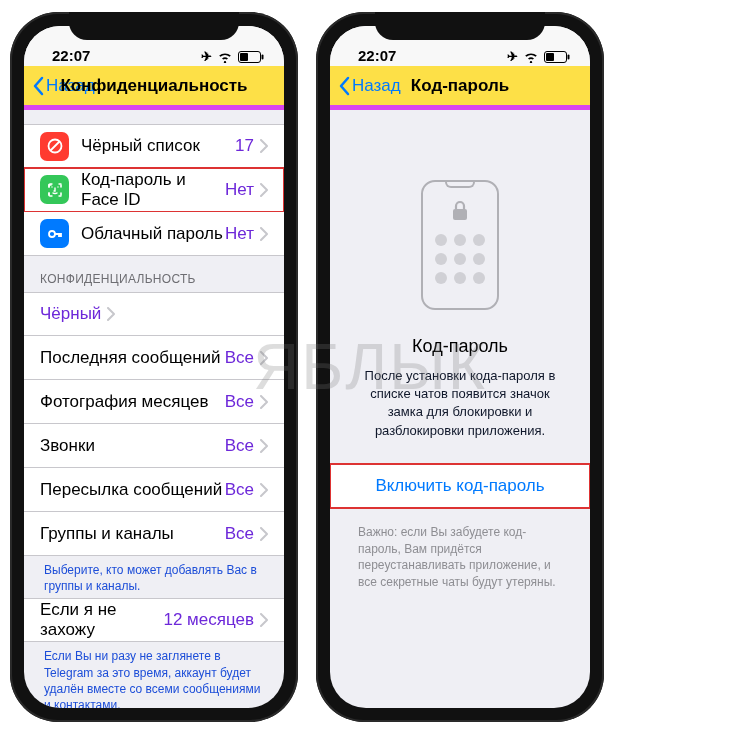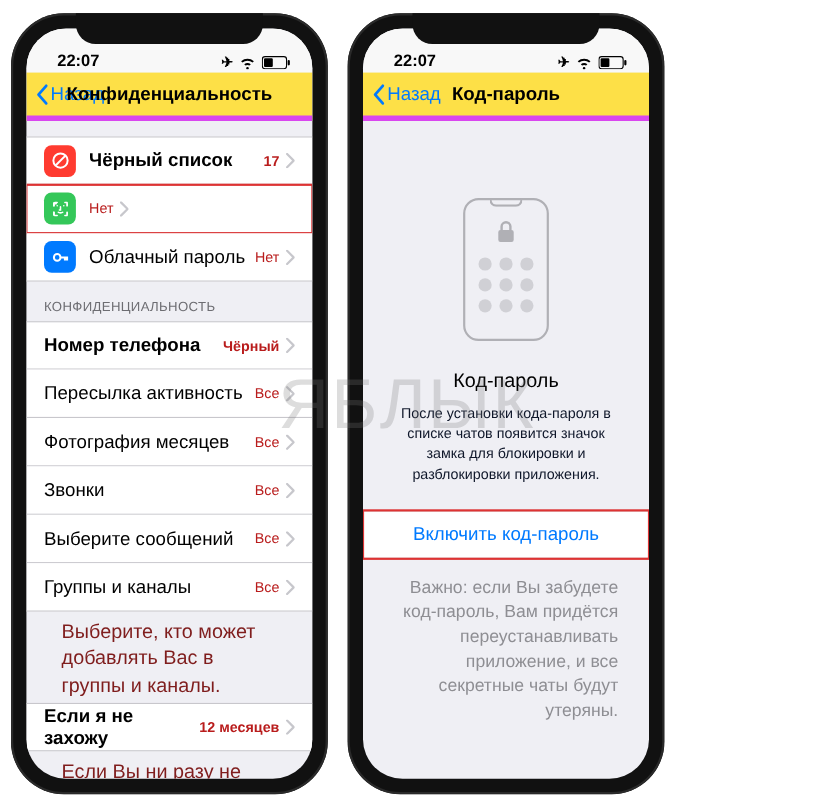--- a/index.html
+++ b/index.html
@@ -13,40 +13,40 @@
   .sb-right { display:flex; align-items:center; gap:5px; font-size:13px; }
   .sb-right svg { display:block; }
   .navbar { height:44px; background:#fde047; border-bottom:5px solid #d946ef; display:flex; align-items:center; position:relative; }
   .back { display:flex; align-items:center; color:#007aff; font-size:17px; padding-left:8px; }
   .back svg { margin-right:2px; }
   .nav-title { position:absolute; left:0; right:0; text-align:center; font-weight:600; font-size:17px; pointer-events:none; }
   .content { height:calc(100% - 84px); overflow:hidden; }
   .group { margin-top: 18px; }
   .group.tight { margin-top:0; }
   .group-header { font-size:12px; color:#6d6d72; padding: 16px 16px 6px; text-transform:uppercase; letter-spacing:0.3px; }
-  .group-footer { font-size:18px; color:#7f1d1d; padding: 6px 32px 4px; line-height:1.35; }
+  .group-footer { font-size:12px; color:#1d4ed8; padding: 6px 20px 4px; line-height:1.35; }
   .cell { background:#fff; min-height:44px; display:flex; align-items:center; padding:0 16px; border-bottom:0.5px solid #c8c7cc; position:relative; }
-  .cell:first-child { border-top:0.5px solid #c8c7cc;font-weight:bold; }
+  .cell:first-child { border-top:0.5px solid #c8c7cc; }
   .cell .icon { width:29px; height:29px; border-radius:7px; margin-right:12px; display:flex; align-items:center; justify-content:center; flex-shrink:0; }
   .cell .label { flex:1; font-size:17px; color:#000; }
-  .cell .value { font-size:13px; color:#b91c1c; margin-right:6px; }
+  .cell .value { font-size:17px; color:#6d28d9; margin-right:6px; }
   .cell .chev { color:#c7c7cc; }
   .highlight { outline:2px solid #d33; outline-offset:-1px; }
   .center-cell { justify-content:center; }
   .center-cell .label { flex:0 0 auto; text-align:center; color:#007aff; }
   
   .passcode-illo { display:flex; flex-direction:column; align-items:center; padding: 70px 30px 24px; text-align:center; }
   .passcode-phone { width:78px; height:130px; border:2.5px solid #b0b0b5; border-radius:14px; position:relative; display:flex; flex-direction:column; align-items:center; padding-top:8px; }
   .passcode-phone .pn-notch { width:30px; height:8px; border:2px solid #b0b0b5; border-top:none; border-radius:0 0 6px 6px; position:absolute; top:-2px; }
   .passcode-phone .lock { margin-top:10px; }
   .dots { display:grid; grid-template-columns:repeat(3,12px); gap:7px; margin-top:12px; }
   .dots span { width:12px; height:12px; border-radius:50%; background:#d0d0d5; }
   .p-title { font-size:18px; font-weight:500; color:#000; margin-top:26px; }
   .p-desc { font-size:13px; color:#0f172a; margin-top:10px; line-height:1.4; }
-  .p-warn { font-size:16px; color:#8e8e93; text-align:right; padding: 16px 28px; line-height:1.4; }
+  .p-warn { font-size:12px; color:#8e8e93; text-align:left; padding: 16px 28px; line-height:1.4; }
   .watermark { position:absolute; left:50%; top:50%; transform:translate(-50%,-50%); font-size:64px; color:rgba(120,120,120,0.25); font-weight:400; letter-spacing:2px; pointer-events:none; z-index:10; }
 </style>
 </head>
 <body>
 
 <div class="watermark">ЯБЛЫК</div>
 
 <div class="stage">
 
   <div class="phone">
@@ -90,20 +90,21 @@
                 <path d="M1 1l6 6-6 6" stroke="#c7c7cc" stroke-width="2" fill="none" stroke-linecap="round" stroke-linejoin="round"></path>
               </svg>
             </div>
             <div class="cell highlight">
               <div class="icon" style="background:#34c759">
                 <svg width="18" height="18" viewBox="0 0 18 18">
                   <path d="M3 6V4a1 1 0 011-1h2M15 3h-2M3 12v2a1 1 0 001 1h2M15 15h-2M12 6v0M6 6v0M9 7v3h-1M7 12c.7.7 3.3.7 4 0" stroke="#fff" stroke-width="1.4" fill="none" stroke-linecap="round"></path>
                   <path d="M3 6V4h2M15 4v2M3 12v2M15 14v-2" stroke="#fff" stroke-width="1.6" fill="none" stroke-linecap="round"></path>
                 </svg>
               </div>
+              <span class="label">Код-пароль и Face ID</span>
               <span class="value">Нет</span>
               <svg class="chev" width="8" height="14" viewBox="0 0 8 14">
                 <path d="M1 1l6 6-6 6" stroke="#c7c7cc" stroke-width="2" fill="none" stroke-linecap="round" stroke-linejoin="round"></path>
               </svg>
             </div>
             <div class="cell">
               <div class="icon" style="background:#007aff">
                 <svg width="18" height="18" viewBox="0 0 18 18">
                   <circle cx="6" cy="9" r="3" fill="none" stroke="#fff" stroke-width="1.8"></circle>
                   <path d="M8.5 9H15v2h-2v-2" stroke="#fff" stroke-width="1.8" fill="none"></path>
@@ -112,49 +113,48 @@
               <span class="label">Облачный пароль</span>
               <span class="value">Нет</span>
               <svg class="chev" width="8" height="14" viewBox="0 0 8 14">
                 <path d="M1 1l6 6-6 6" stroke="#c7c7cc" stroke-width="2" fill="none" stroke-linecap="round" stroke-linejoin="round"></path>
               </svg>
             </div>
           </div>
           <div class="group-header">КОНФИДЕНЦИАЛЬНОСТЬ</div>
           <div>
             <div class="cell">
-              <span class="label">Номер телефона</span>
               <span class="value">Чёрный</span>
               <svg class="chev" width="8" height="14" viewBox="0 0 8 14">
                 <path d="M1 1l6 6-6 6" stroke="#c7c7cc" stroke-width="2" fill="none" stroke-linecap="round" stroke-linejoin="round"></path>
               </svg>
             </div>
             <div class="cell">
-              <span class="label">Пересылка активность</span>
+              <span class="label">Последняя сообщений</span>
               <span class="value">Все</span>
               <svg class="chev" width="8" height="14" viewBox="0 0 8 14">
                 <path d="M1 1l6 6-6 6" stroke="#c7c7cc" stroke-width="2" fill="none" stroke-linecap="round" stroke-linejoin="round"></path>
               </svg>
             </div>
             <div class="cell">
               <span class="label">Фотография месяцев</span>
               <span class="value">Все</span>
               <svg class="chev" width="8" height="14" viewBox="0 0 8 14">
                 <path d="M1 1l6 6-6 6" stroke="#c7c7cc" stroke-width="2" fill="none" stroke-linecap="round" stroke-linejoin="round"></path>
               </svg>
             </div>
             <div class="cell">
               <span class="label">Звонки</span>
               <span class="value">Все</span>
               <svg class="chev" width="8" height="14" viewBox="0 0 8 14">
                 <path d="M1 1l6 6-6 6" stroke="#c7c7cc" stroke-width="2" fill="none" stroke-linecap="round" stroke-linejoin="round"></path>
               </svg>
             </div>
             <div class="cell">
-              <span class="label">Выберите сообщений</span>
+              <span class="label">Пересылка сообщений</span>
               <span class="value">Все</span>
               <svg class="chev" width="8" height="14" viewBox="0 0 8 14">
                 <path d="M1 1l6 6-6 6" stroke="#c7c7cc" stroke-width="2" fill="none" stroke-linecap="round" stroke-linejoin="round"></path>
               </svg>
             </div>
             <div class="cell">
               <span class="label">Группы и каналы</span>
               <span class="value">Все</span>
               <svg class="chev" width="8" height="14" viewBox="0 0 8 14">
                 <path d="M1 1l6 6-6 6" stroke="#c7c7cc" stroke-width="2" fill="none" stroke-linecap="round" stroke-linejoin="round"></path>

